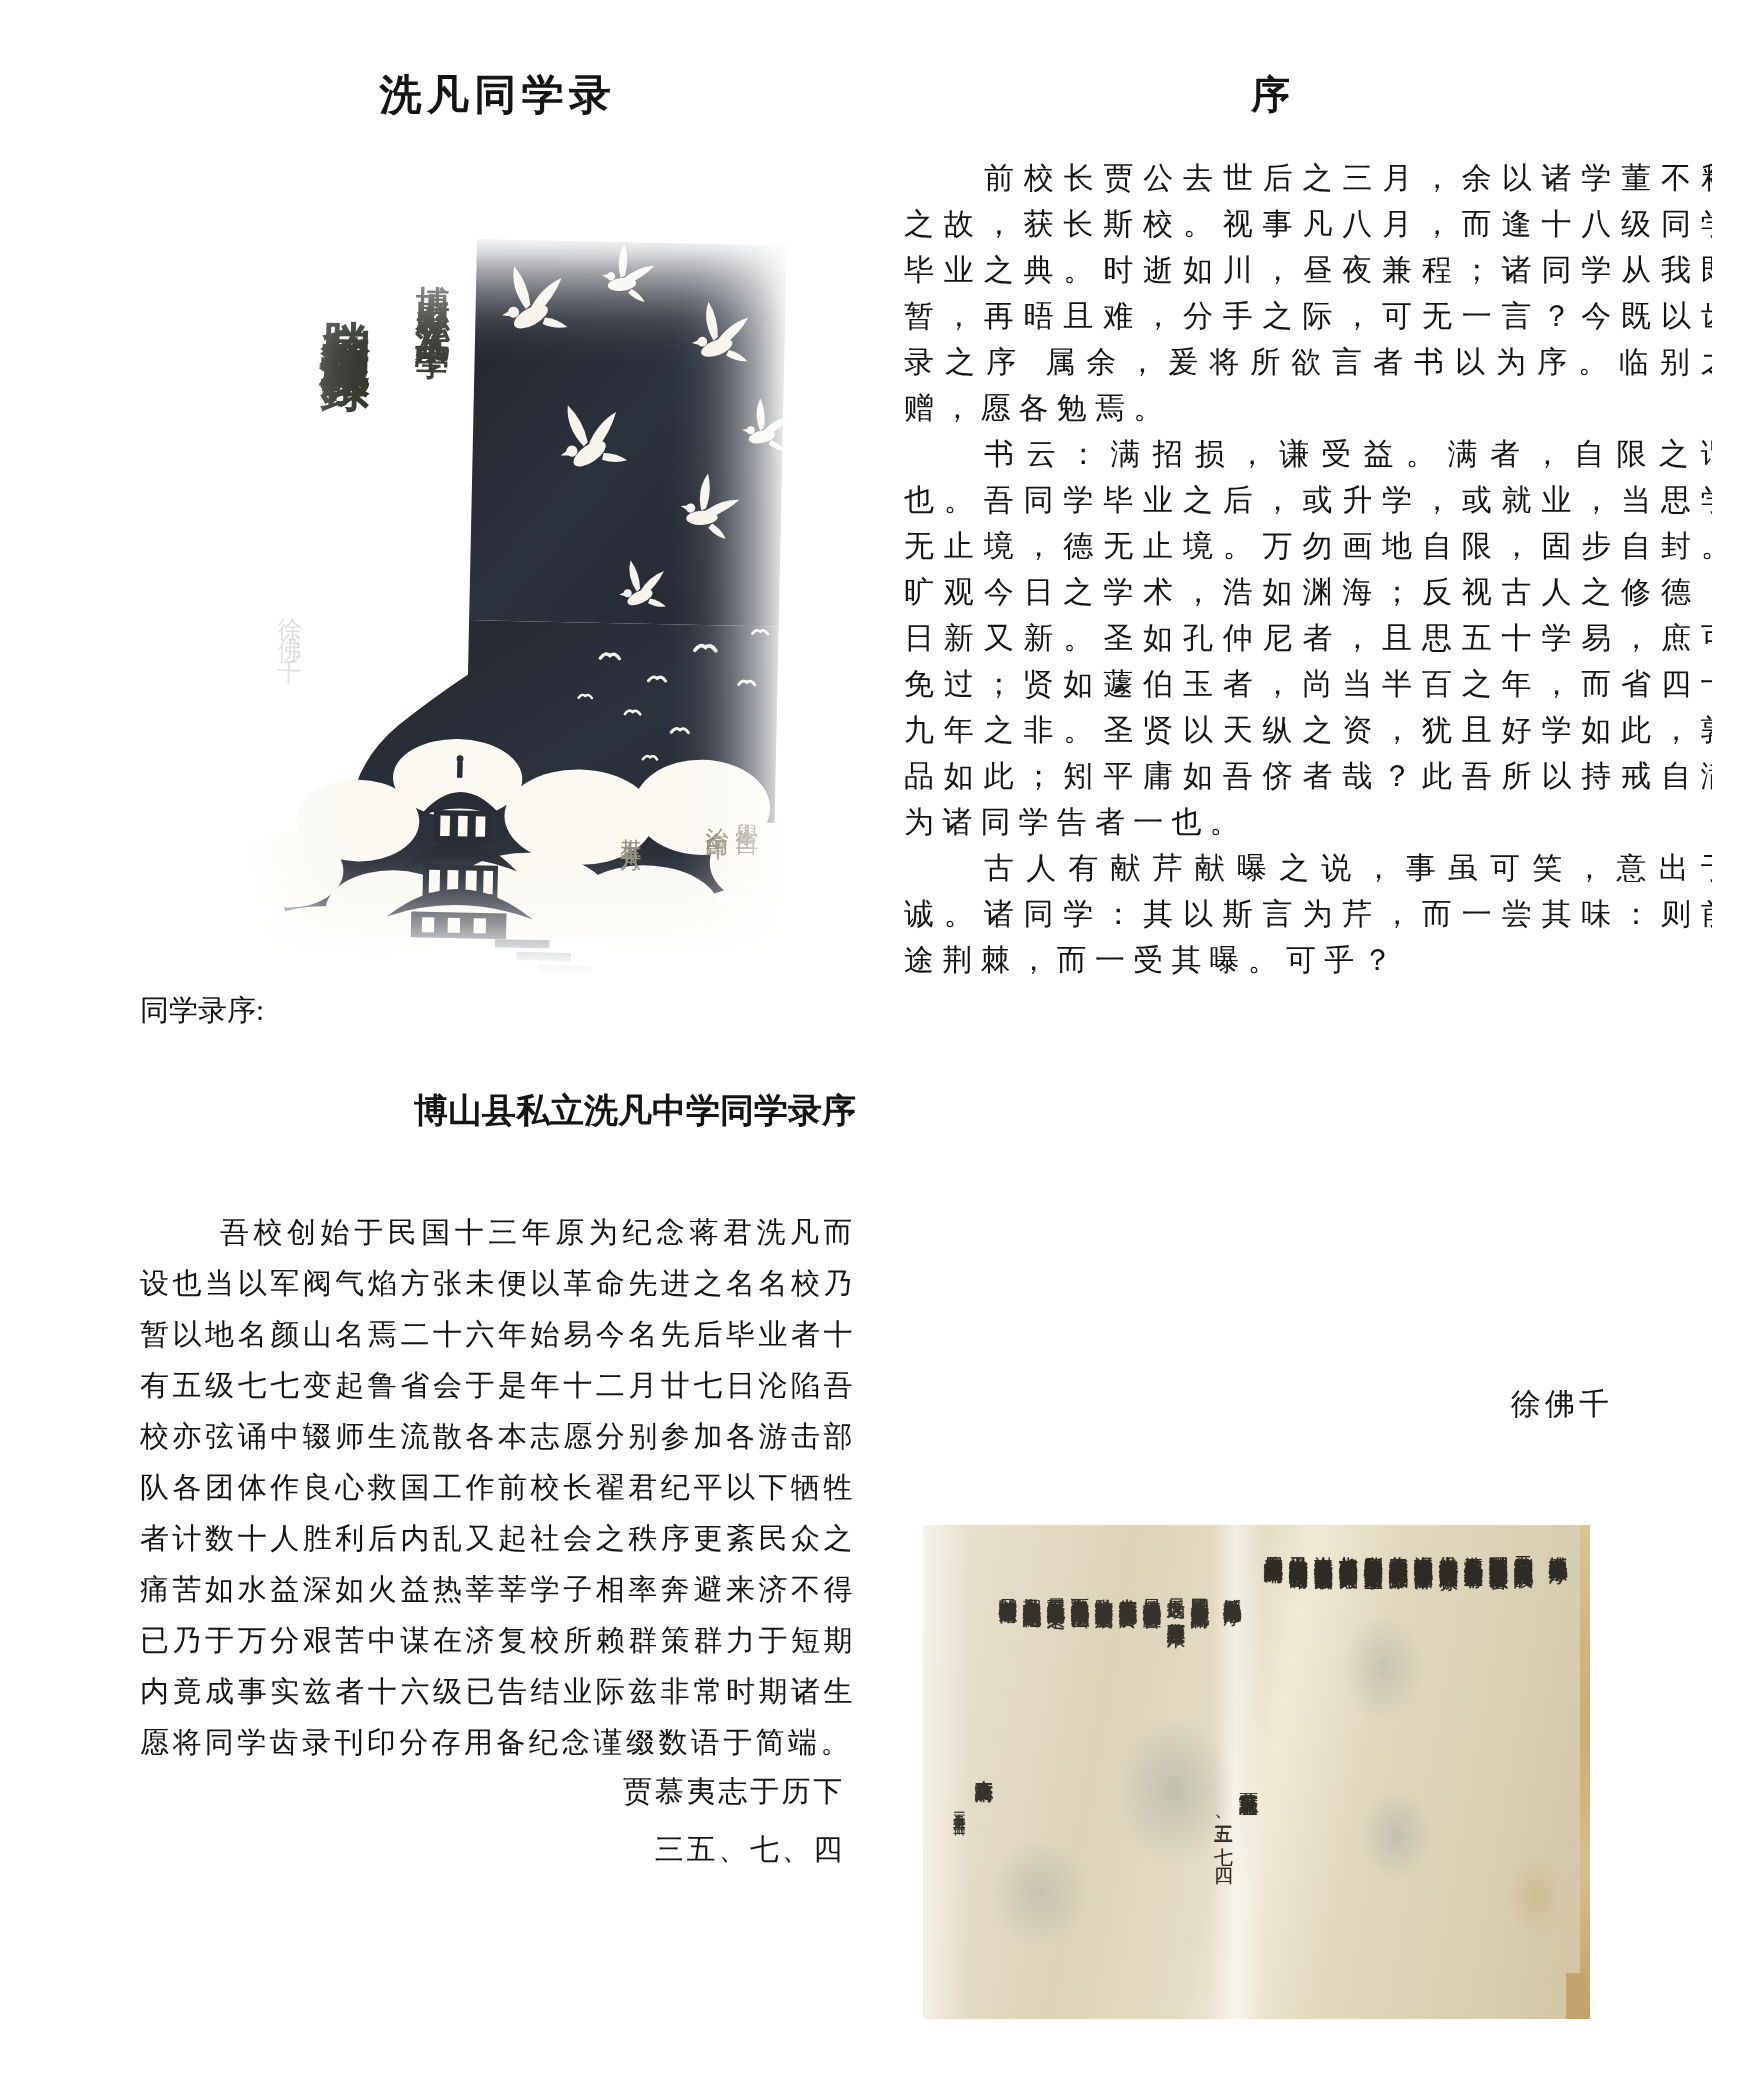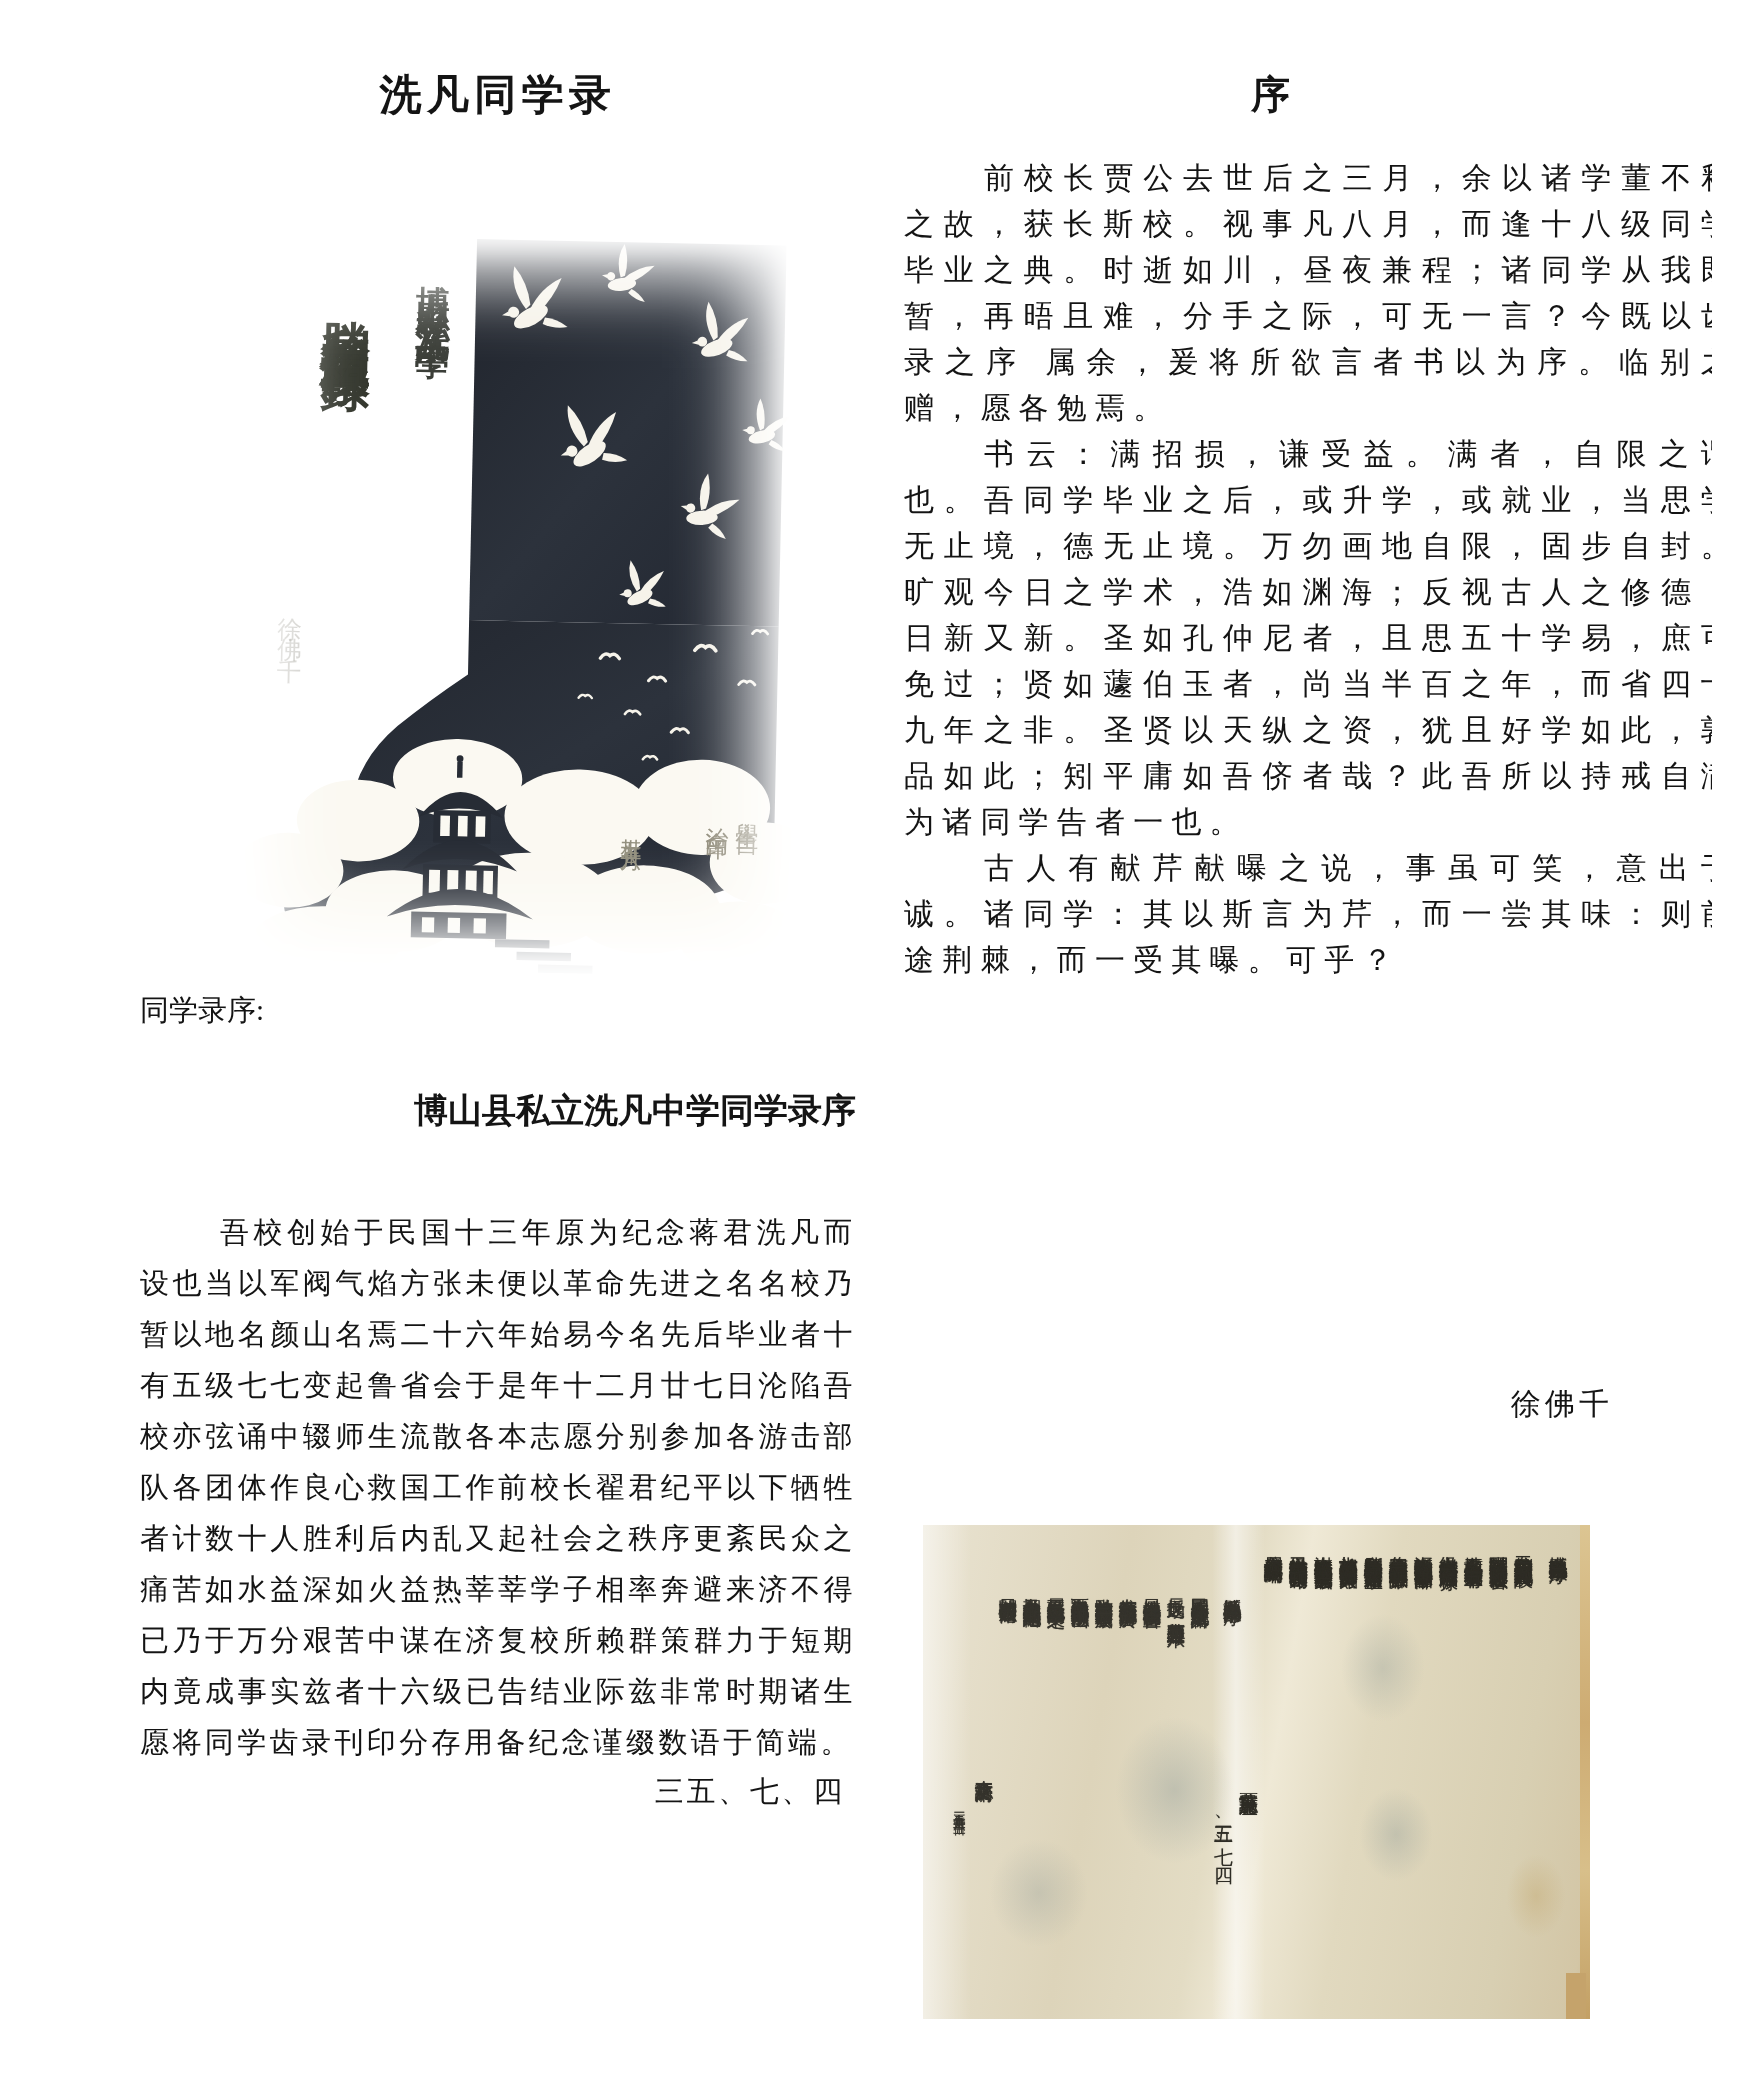--- a/index.html
+++ b/index.html
@@ -173,20 +173,21 @@
       <div class="vcap stamp" id="stamp3">卅五年六月</div>
       <div class="vcap handwriting">徐佛千</div>
     </div>
     <div class="vignette"></div>
   </figure>
 
   <div id="section-label">同学录序:</div>
   <h2 id="left-heading">博山县私立洗凡中学同学录序</h2>
   <p id="left-body">吾校创始于民国十三年原为纪念蒋君洗凡而设也当以军阀气焰方张未便以革命先进之名名校乃暂以地名颜山名焉二十六年始易今名先后毕业者十有五级七七变起鲁省会于是年十二月廿七日沦陷吾校亦弦诵中辍师生流散各本志愿分别参加各游击部队各团体作良心救国工作前校长翟君纪平以下牺牲者计数十人胜利后内乱又起社会之秩序更紊民众之痛苦如水益深如火益热莘莘学子相率奔避来济不得已乃于万分艰苦中谋在济复校所赖群策群力于短期内竟成事实兹者十六级已告结业际兹非常时期诸生愿将同学齿录刊印分存用备纪念谨缀数语于简端。</p>
   <div id="left-sig">
+    <div>贾慕夷志于历下</div>
     <div>三五、七、四</div>
   </div>
 
   <h2 id="right-title">序</h2>
   <div id="right-body">
       <p class="par">前校长贾公去世后之三月，余以诸学董不释之故，获长斯校。视事凡八月，而逢十八级同学毕业之典。时逝如川，昼夜兼程；诸同学从我既暂，再晤且难，分手之际，可无一言？今既以齿录之序 属余，爰将所欲言者书以为序。临别之赠，愿各勉焉。</p>
       <p class="par">书云：满招损，谦受益。满者，自限之谓也。吾同学毕业之后，或升学，或就业，当思学无止境，德无止境。万勿画地自限，固步自封。旷观今日之学术，浩如渊海；反视古人之修德，日新又新。圣如孔仲尼者，且思五十学易，庶可免过；贤如蘧伯玉者，尚当半百之年，而省四十九年之非。圣贤以天纵之资，犹且好学如此，敦品如此；矧平庸如吾侪者哉？此吾所以持戒自满为诸同学告者一也。</p>
       <p class="par">古人有献芹献曝之说，事虽可笑，意出于诚。诸同学：其以斯言为芹，而一尝其味：则前途荆棘，而一受其曝。可乎？</p>
     </div>
   <div id="right-sig">

